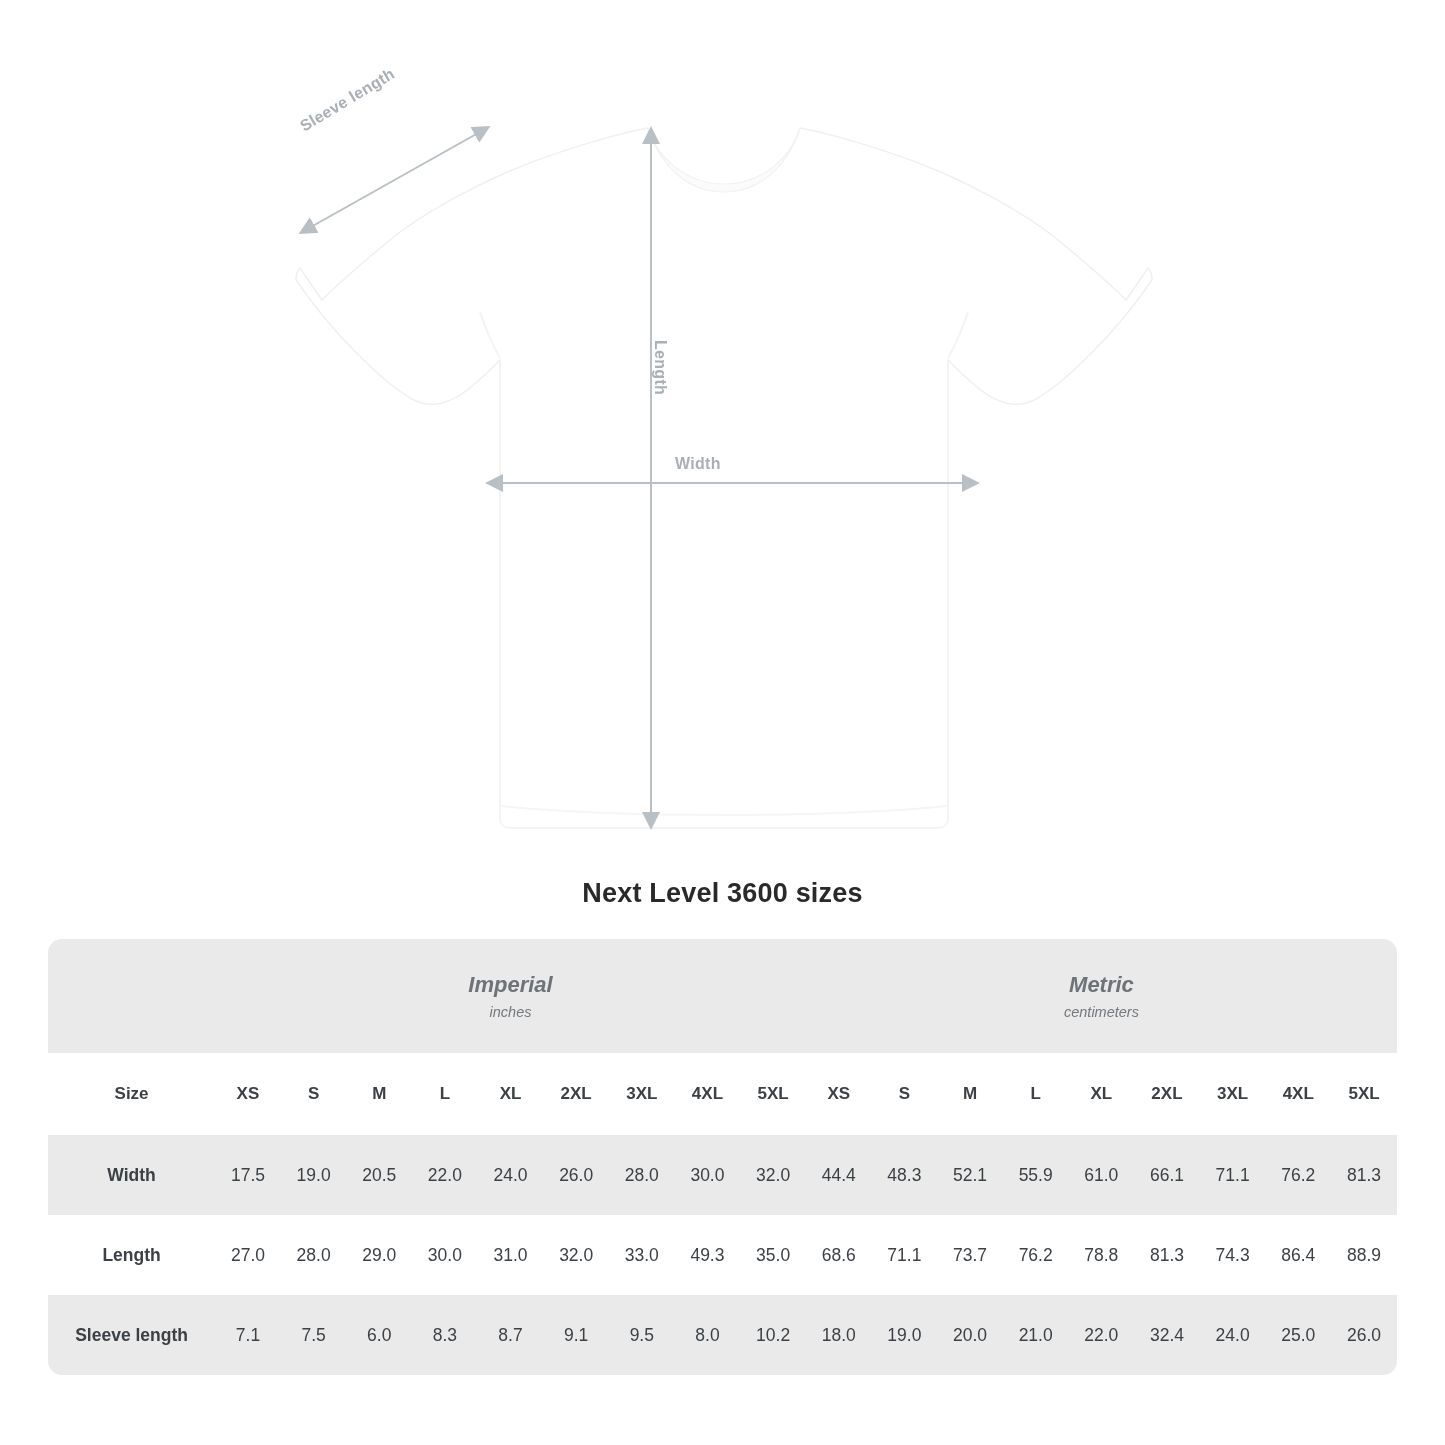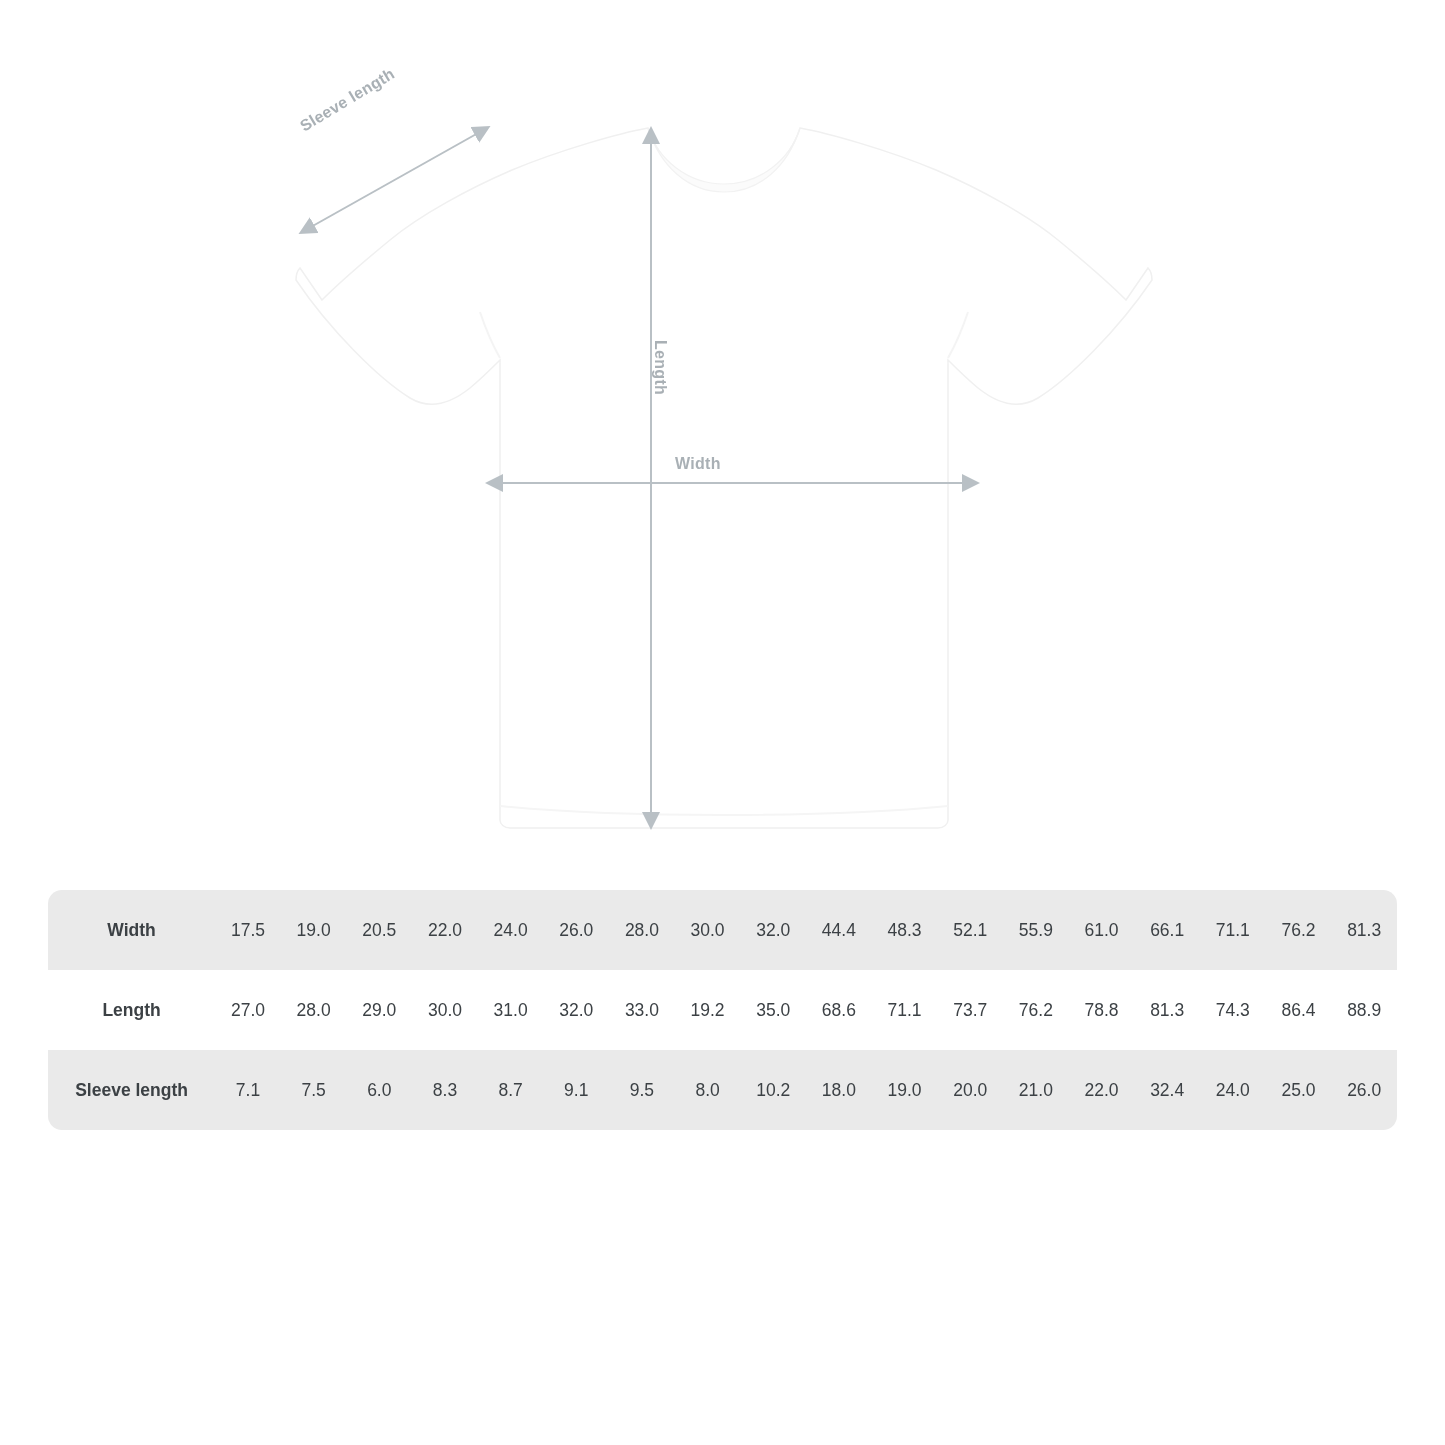--- a/index.html
+++ b/index.html
@@ -204,20 +204,21 @@
         <line x1="489" y1="483" x2="976" y2="483" stroke="#b9c0c5" stroke-width="2" marker-start="url(#arrTail)" marker-end="url(#arrHead)"></line>
       </g>
     </svg>
 
     <div class="dim-label label-sleeve">Sleeve length</div>
     <div class="dim-label label-length">Length</div>
     <div class="dim-label label-width">Width</div>
   </div>
 
   <div class="title-block">
+    <h1>Next Level 3600 sizes</h1>
   </div>
 
   <div class="table-wrap">
     <table class="size-table">
       <colgroup>
         <col class="col-label">
         <col class="col-data">
           <col class="col-data">
           <col class="col-data">
           <col class="col-data">
@@ -230,20 +231,52 @@
           <col class="col-data">
           <col class="col-data">
           <col class="col-data">
           <col class="col-data">
         <col class="col-data">
           <col class="col-data">
           <col class="col-data">
           <col class="col-data">
       </colgroup>
       <thead>
+        <tr>
+          <td class="corner-cell"></td>
+          <td class="unit-head-cell" colspan="9">
+            <div class="unit-name">Imperial</div>
+            <div class="unit-sub">inches</div>
+          </td>
+          <td class="unit-head-cell" colspan="9">
+            <div class="unit-name">Metric</div>
+            <div class="unit-sub">centimeters</div>
+          </td>
+        </tr>
+        <tr class="row-size">
+          <td class="rowlabel">Size</td>
+          <td>XS</td>
+          <td>S</td>
+          <td>M</td>
+          <td>L</td>
+          <td>XL</td>
+          <td>2XL</td>
+          <td>3XL</td>
+          <td>4XL</td>
+          <td>5XL</td>
+          <td>XS</td>
+          <td>S</td>
+          <td>M</td>
+          <td>L</td>
+          <td>XL</td>
+          <td>2XL</td>
+          <td>3XL</td>
+          <td>4XL</td>
+          <td>5XL</td>
+        </tr>
       </thead>
       <tbody>
 
         <tr class="data-row row-shade">
           <td class="rowlabel">Width</td>
           <td>17.5</td>
           <td>19.0</td>
           <td>20.5</td>
           <td>22.0</td>
           <td>24.0</td>
@@ -264,21 +297,21 @@
 
         <tr class="data-row row-plain">
           <td class="rowlabel">Length</td>
           <td>27.0</td>
           <td>28.0</td>
           <td>29.0</td>
           <td>30.0</td>
           <td>31.0</td>
           <td>32.0</td>
           <td>33.0</td>
-          <td>19.2</td>
+          <td>49.3</td>
           <td>35.0</td>
           <td>68.6</td>
           <td>71.1</td>
           <td>73.7</td>
           <td>76.2</td>
           <td>78.8</td>
           <td>81.3</td>
           <td>74.3</td>
           <td>86.4</td>
           <td>88.9</td>

